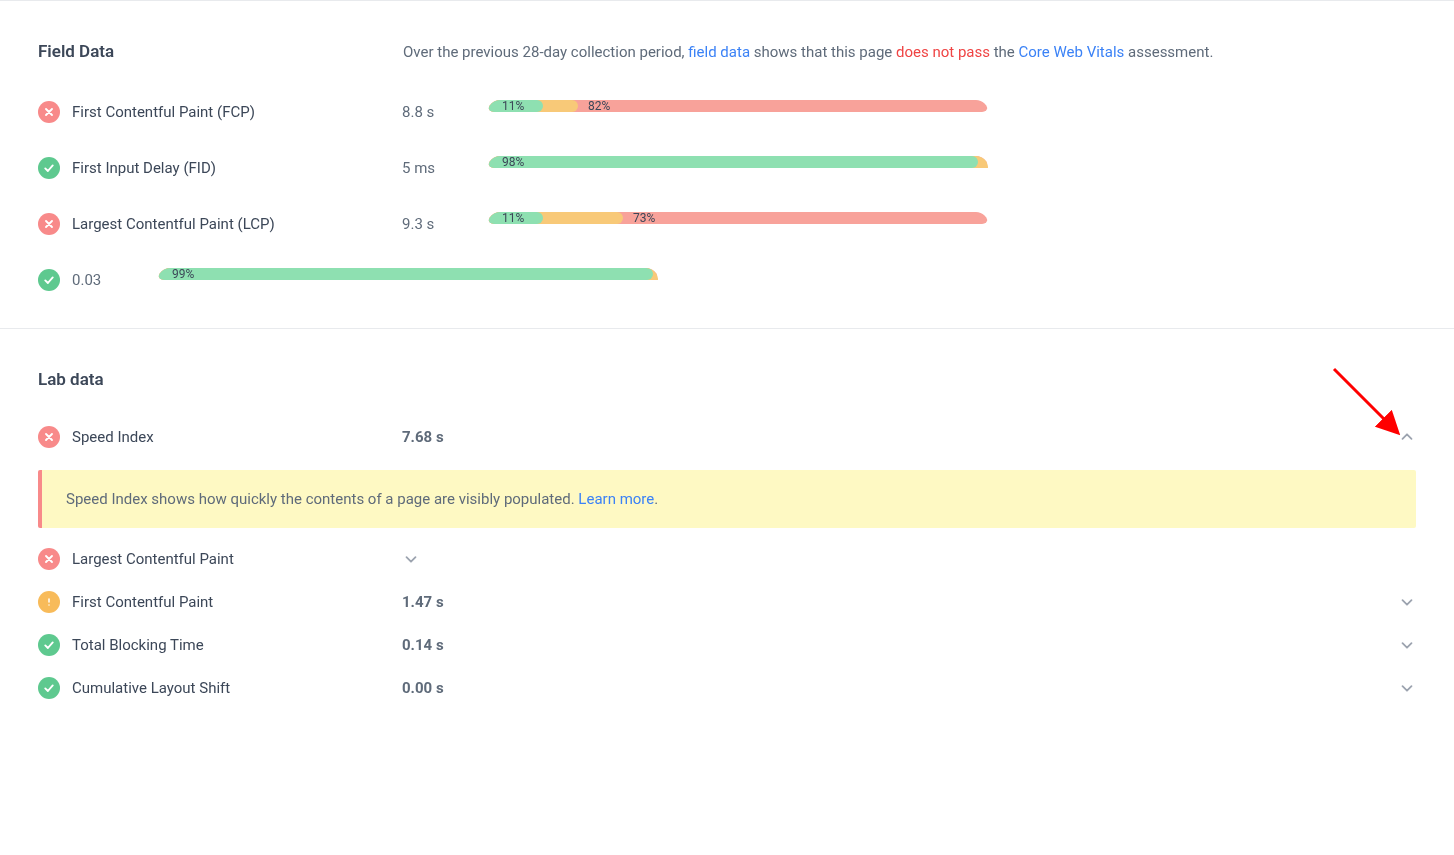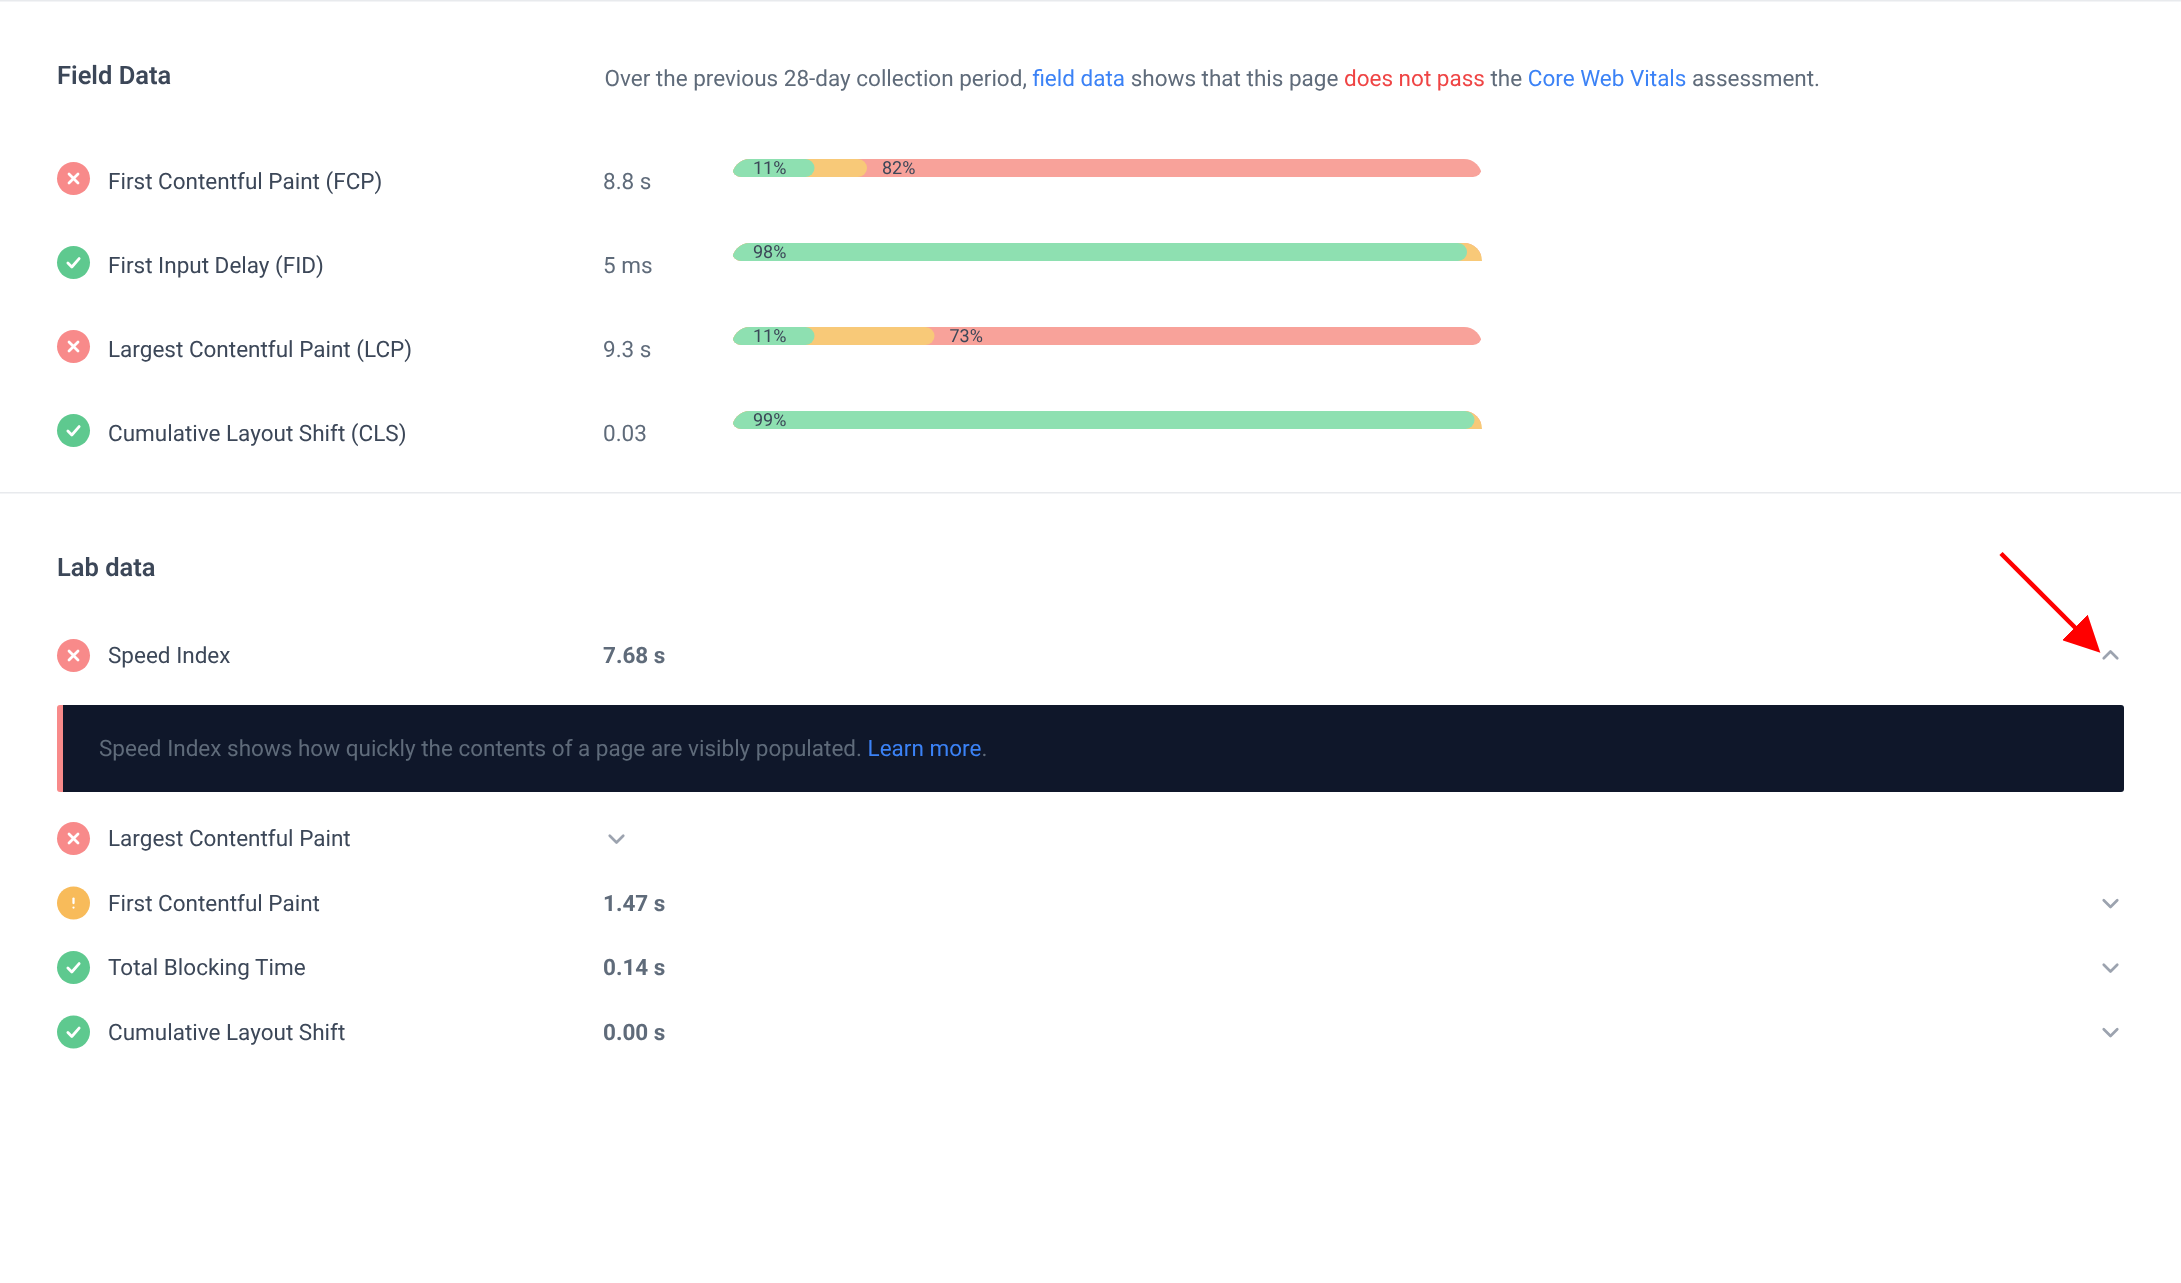--- a/index.html
+++ b/index.html
@@ -27,21 +27,21 @@
     .section-desc {
       font-size: 15px;
       color: #5f6b7a;
       line-height: 1.5;
     }
     .link { color: #3b82f6; cursor: pointer; }
     .text-fail { color: #ef4444; }
     .metrics { display: flex; flex-direction: column; gap: 20px; }
     .metric-row {
       display: flex;
-      align-items: flex-end;
+      align-items: center;
       min-height: 36px;
     }
     .metric-icon {
       width: 22px; height: 22px;
       border-radius: 50%;
       display: flex; align-items: center; justify-content: center;
       margin-right: 12px;
       flex-shrink: 0;
     }
     .icon-fail { background: #f88a8a; }
@@ -77,21 +77,21 @@
       cursor: pointer;
     }
     .lab-label { flex: 0 0 330px; color: #3c4758; font-size: 15px; }
     .lab-value { flex: 1; color: #5f6b7a; font-size: 15px; font-weight: bold; }
     .chevron {
       width: 18px; height: 18px;
       color: #9ca3af;
       flex-shrink: 0;
     }
     .expanded-panel {
-      background: #0f172a;
+      background: #fef9c3;
       border-left: 4px solid #f88a8a;
       padding: 20px 24px;
       margin: 8px 0 6px 0;
       border-radius: 2px;
       color: #5f6b7a;
       font-size: 15px;
     }
     .lab-list { display: flex; flex-direction: column; gap: 7px; }
     .arrow-annotation {
       position: absolute;
@@ -162,21 +162,20 @@
             </div>
             <div class="seg-wrap seg-green" style="width:11%; padding-left:14px; font-size:12px;">11%</div>
           </div>
         </div>
         <div class="metric-row">
           <div class="metric-icon icon-pass">
             <svg viewBox="0 0 16 16">
               <path d="M3 8.5 L6.5 12 L13 4.5" stroke="#fff" stroke-width="2.5" fill="none" stroke-linecap="round" stroke-linejoin="round"></path>
             </svg>
           </div>
-          <div class="metric-label">Cumulative Layout Shift (CLS)</div>
           <div class="metric-value">0.03</div>
           <div class="metric-bar">
             <div class="seg-wrap seg-red" style="width:100%;"></div>
             <div class="seg-wrap seg-yellow" style="width:103%;"></div>
             <div class="seg-wrap seg-green" style="width:99%; padding-left:14px; font-size:12px;">99%</div>
           </div>
         </div>
       </div>
   </div>
 

